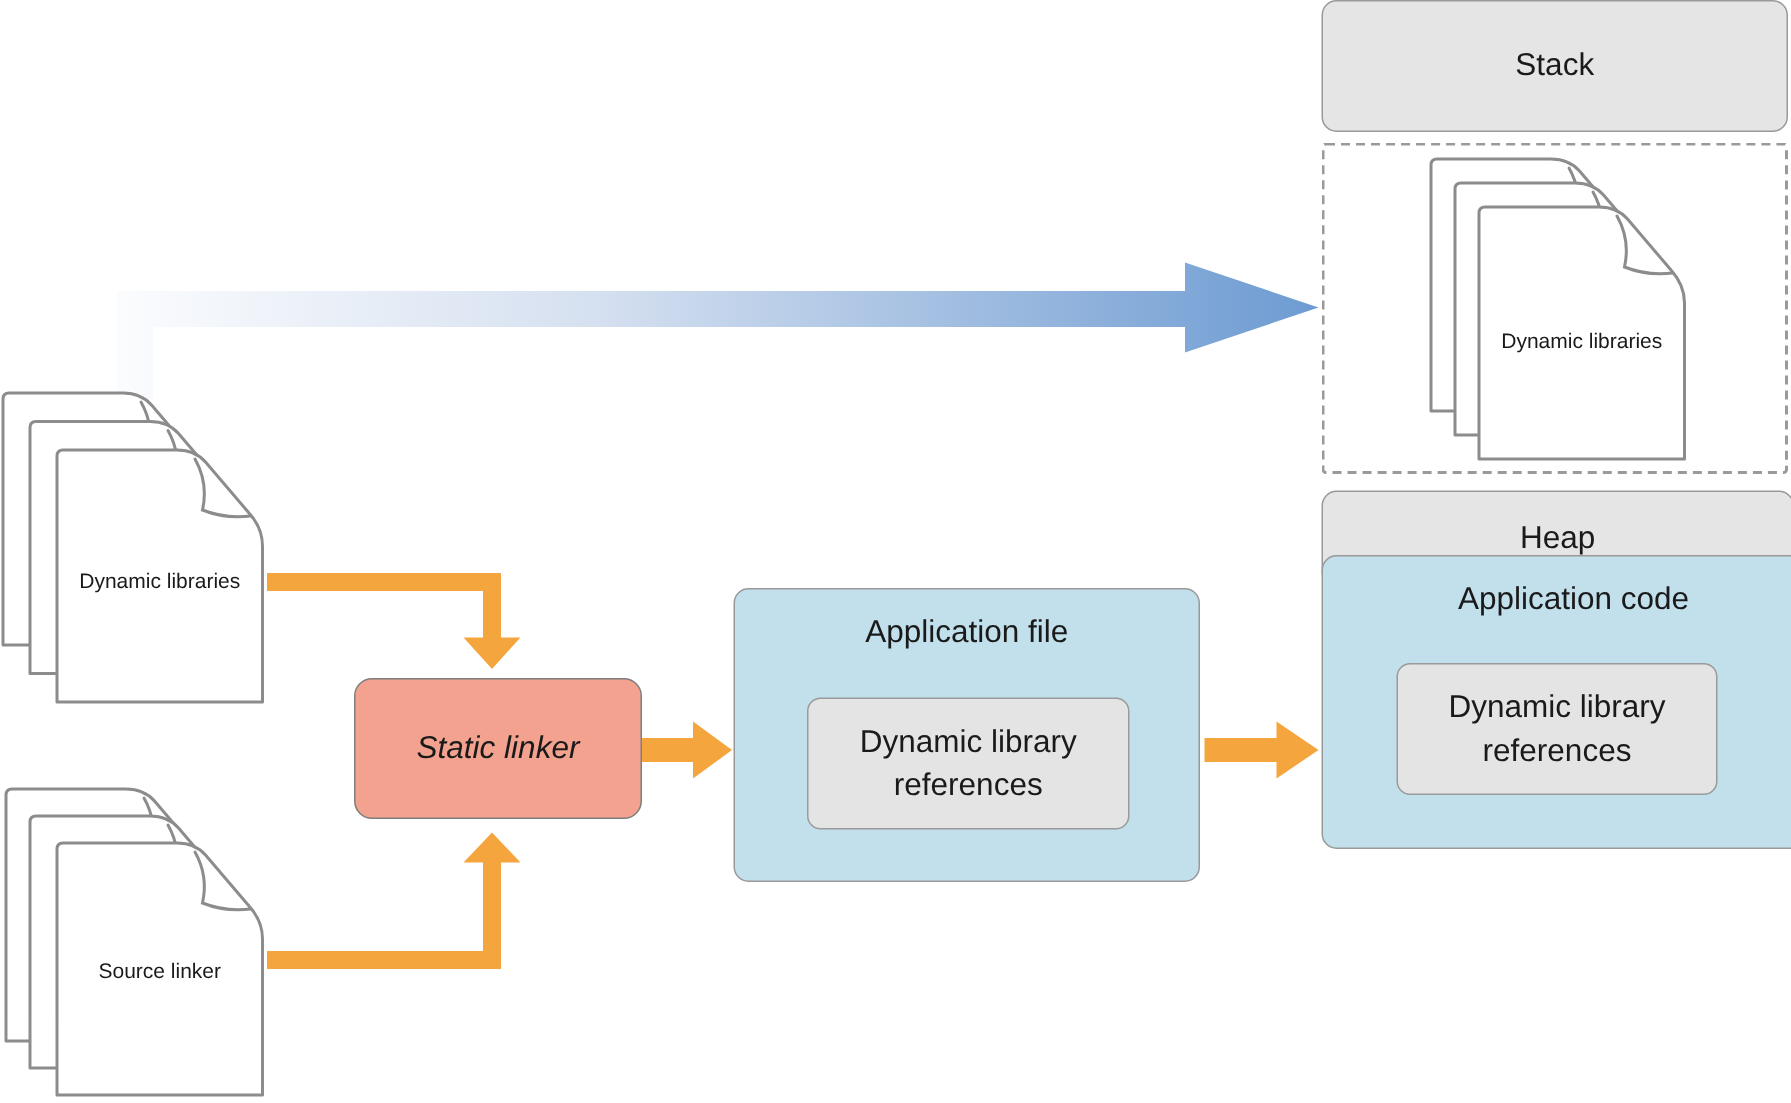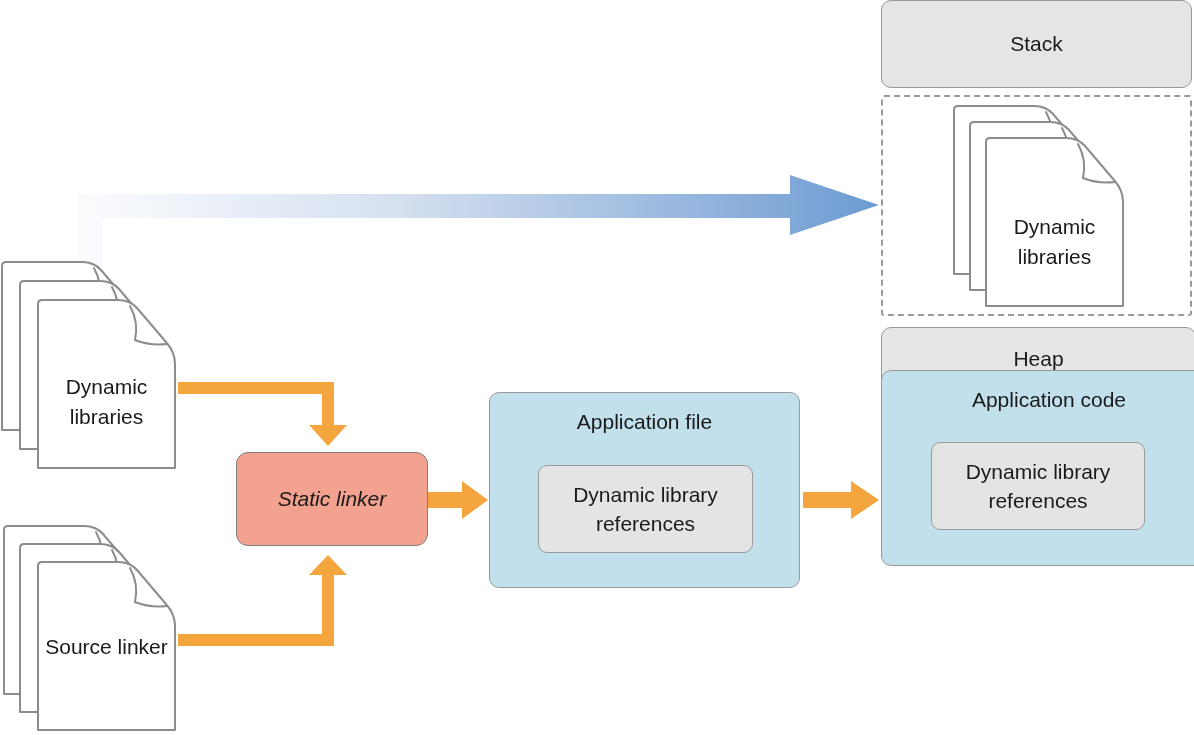--- a/index.html
+++ b/index.html
@@ -58,21 +58,21 @@
   }
   .salmon-box {
     background: #f2a28e;
     border: 1.5px solid #7e7e7e;
     border-radius: 12px;
     display: flex; align-items: center; justify-content: center;
   }
   .doc-label {
     position: absolute;
     text-align: center;
-    font-size: 21px;
+    font-size: 14px;
     line-height: 30px;
   }
   
   #stack-box   { left: 881px; top: 0px;   width: 311px; height: 88px; }
   #dashed-box  { left: 881px; top: 95px;  width: 311px; height: 221px; }
   #heap-box    { left: 881px; top: 327px; width: 315px; height: 64px; }
   #appcode-box { left: 881px; top: 370px; width: 336px; height: 196px; }
   #appfile-box { left: 489px; top: 392px; width: 311px; height: 196px; }
   #linker-box  { left: 236px; top: 452px; width: 192px; height: 94px; font-style: italic; }
   #appcode-inner { left: 49px; top: 71px; width: 214px; height: 88px; }

